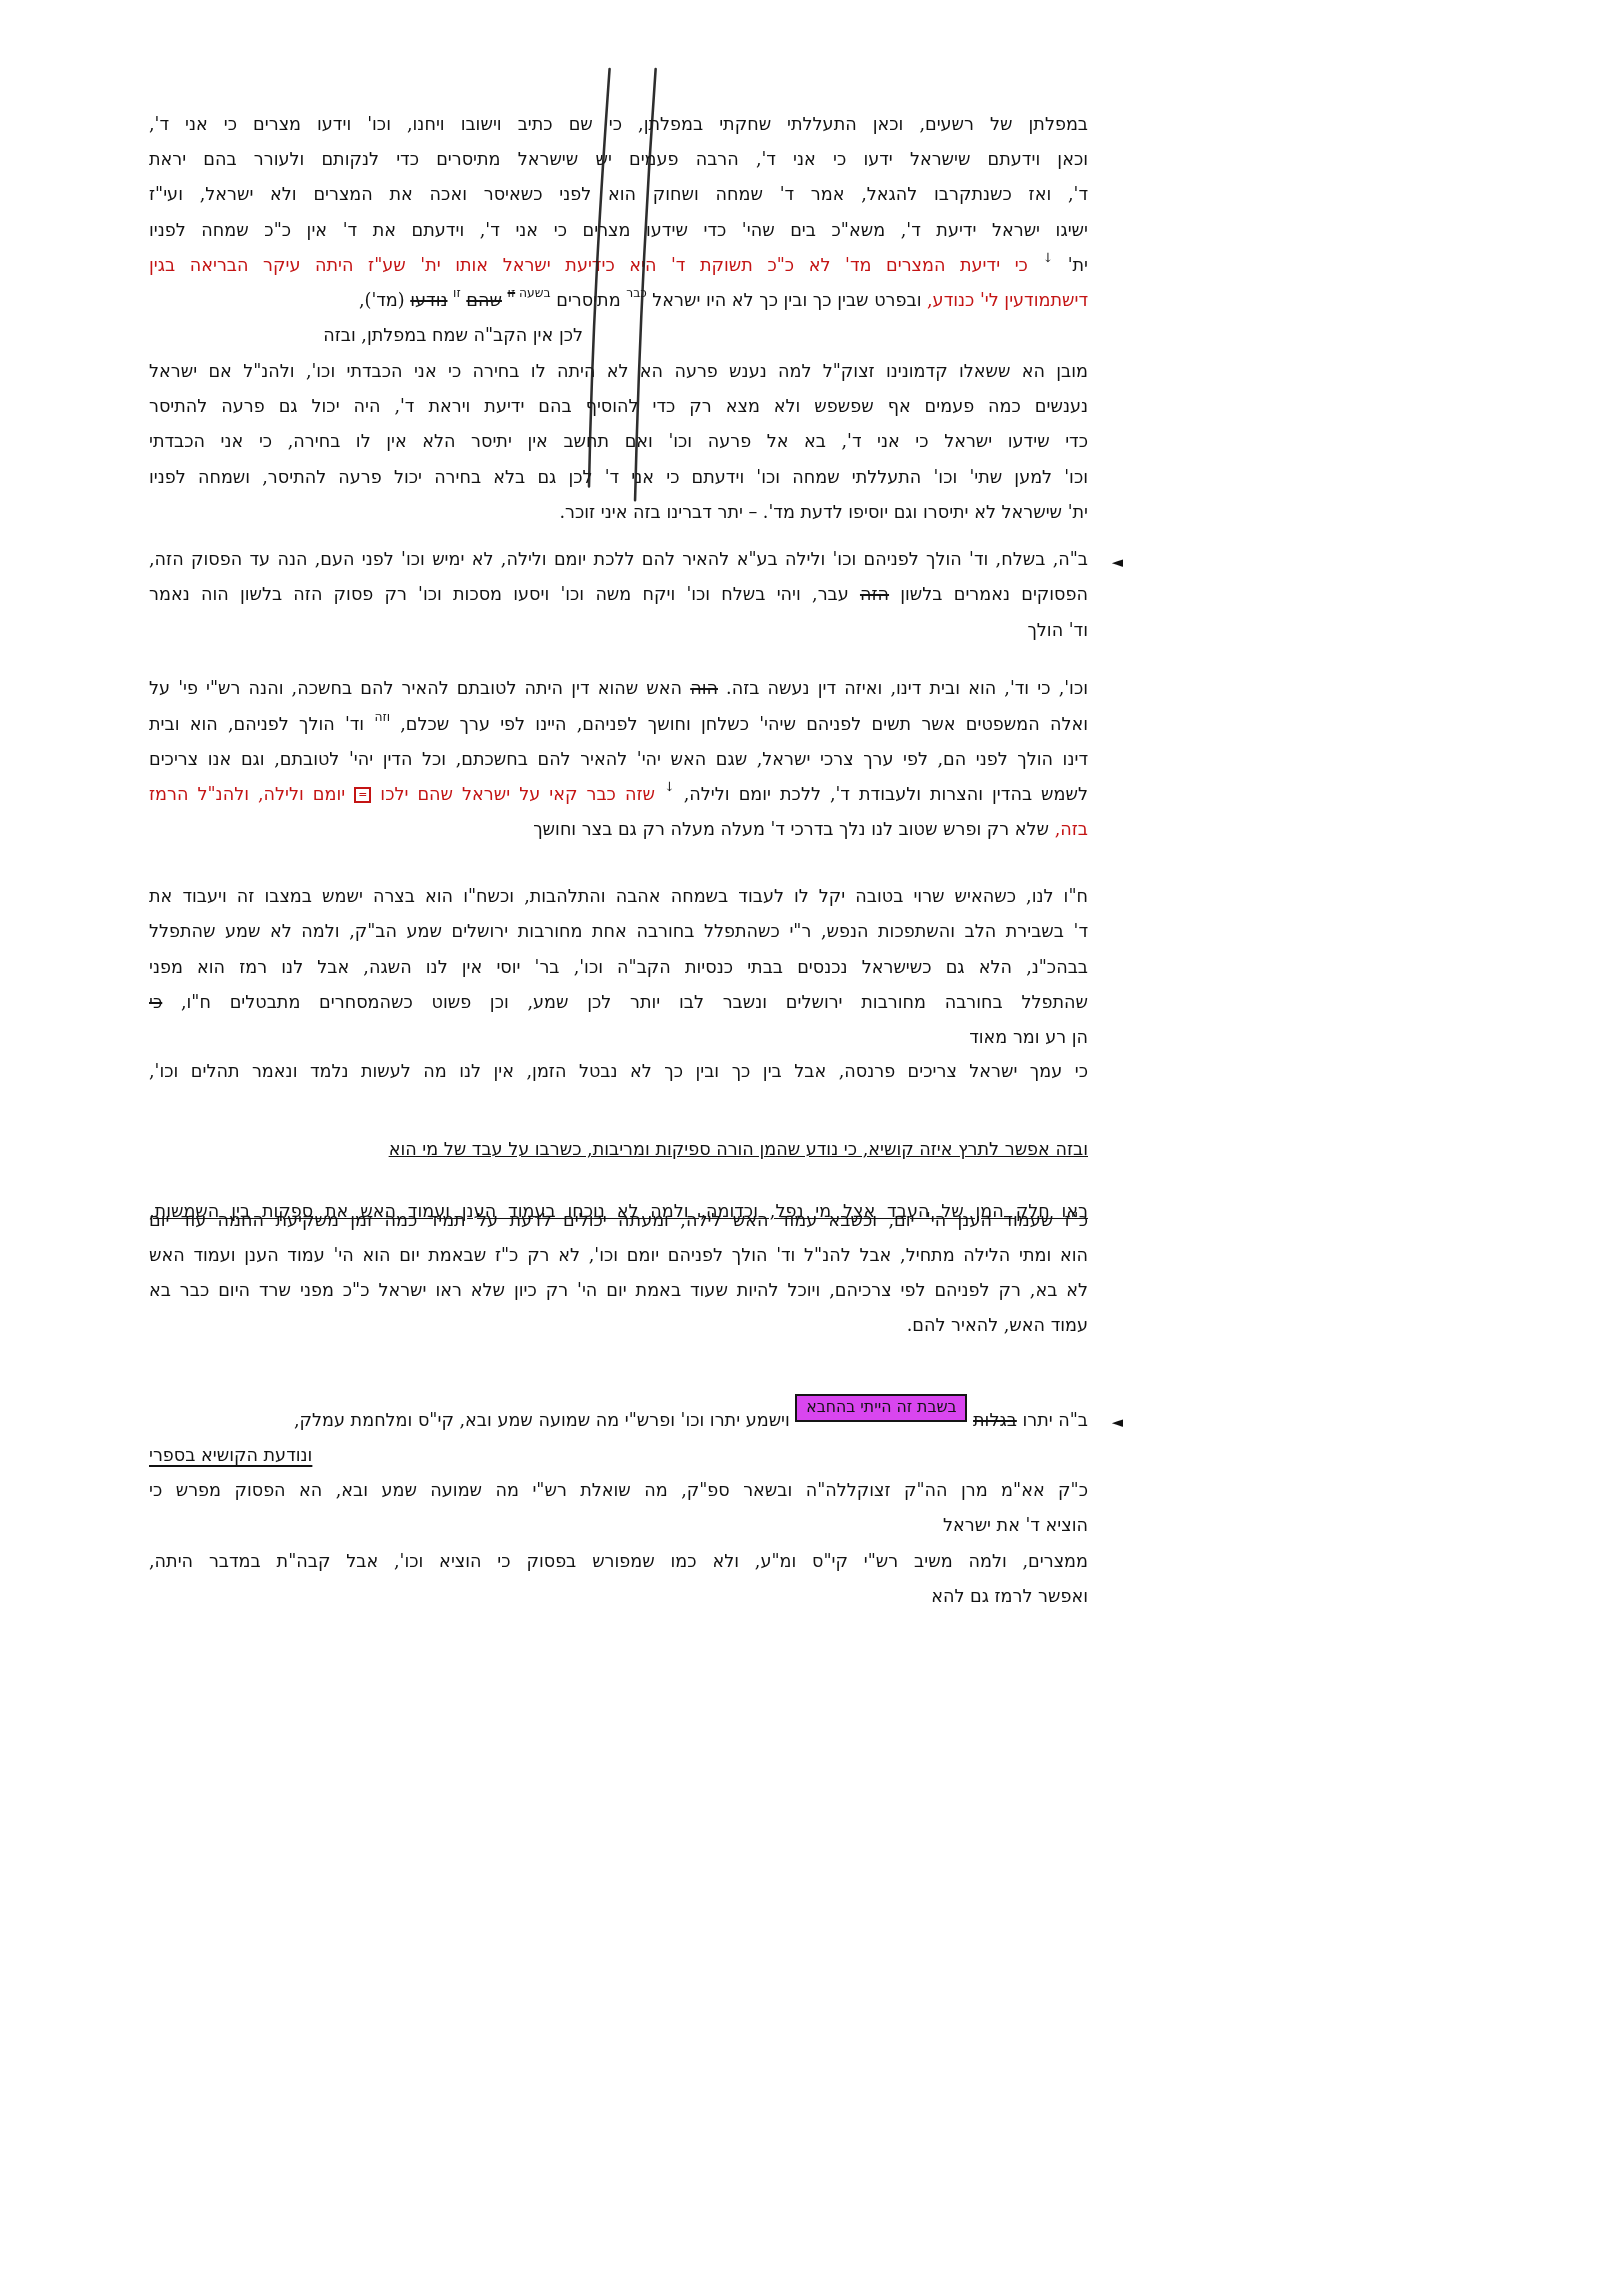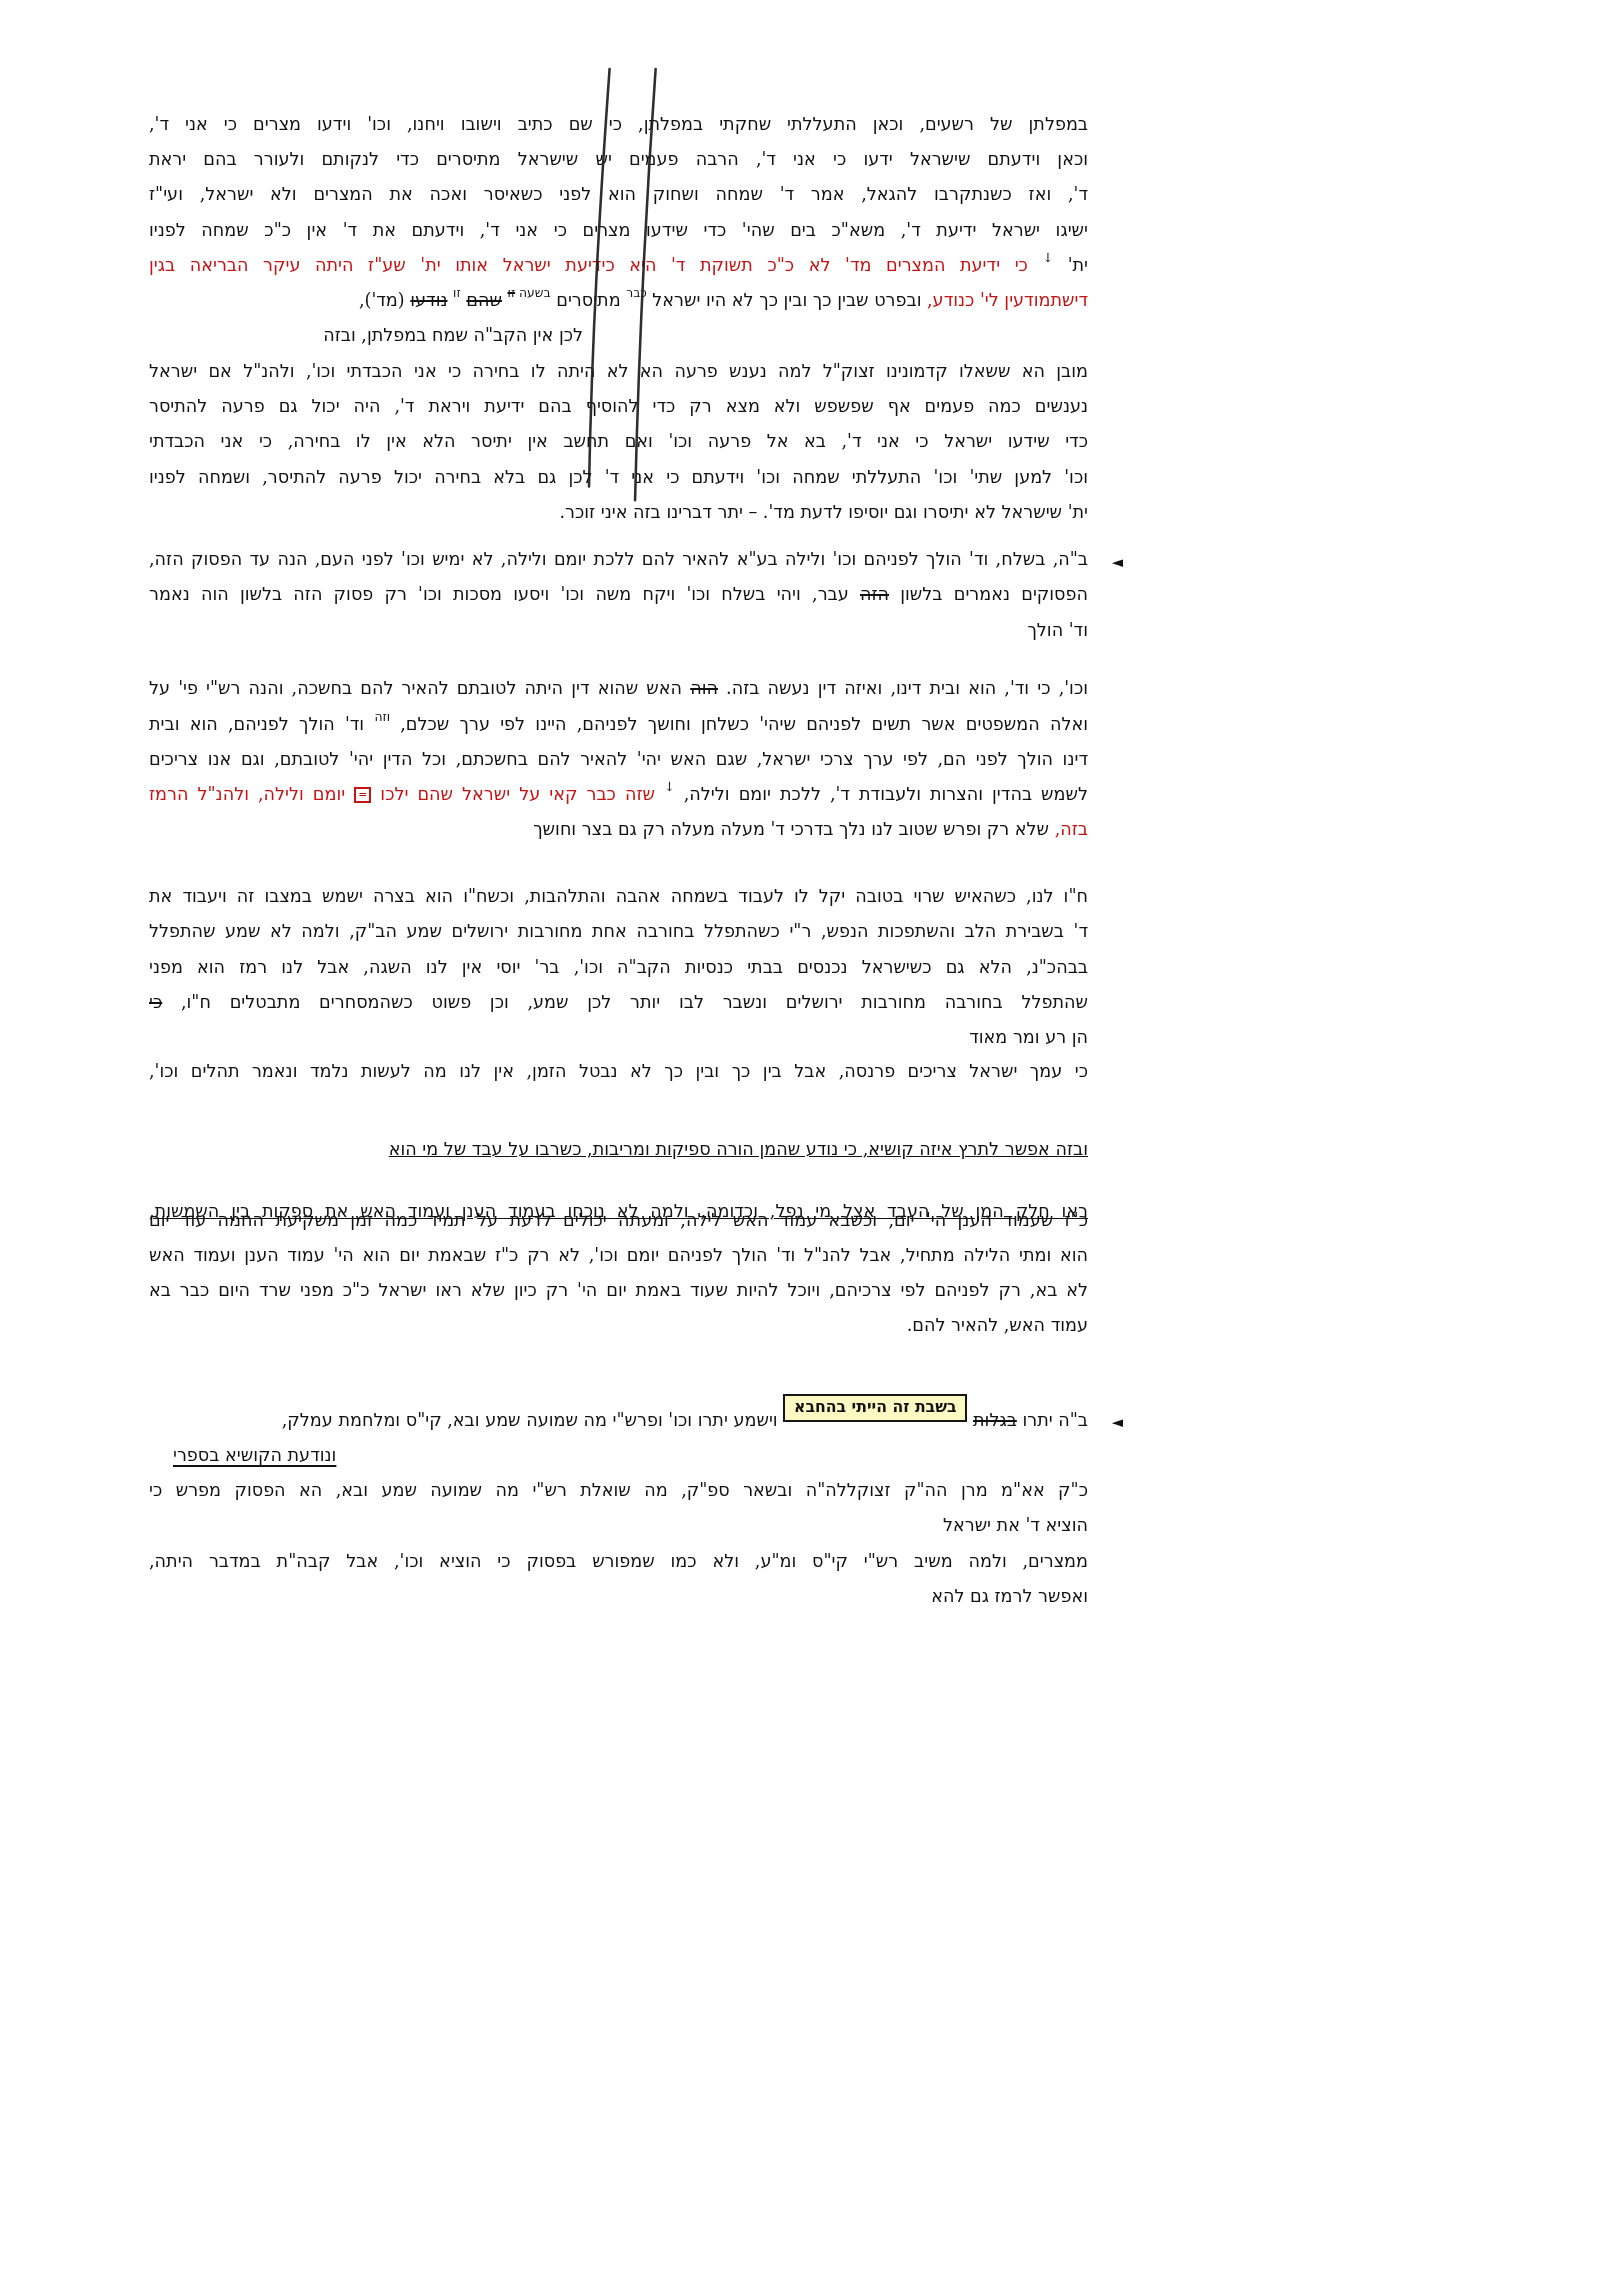--- a/index.html
+++ b/index.html
@@ -10,36 +10,36 @@
   .page{position:absolute;inset:0;background:#ffffff;}
   svg.pen{position:absolute;left:0;top:0;pointer-events:none;}
   svg.pen path{fill:none;stroke:#1c1c1c;stroke-width:2.6px;stroke-linecap:round;opacity:.92;}
   .textblock{
     position:absolute;left:149px;top:0;width:939px;height:2293px;
     direction:rtl;color:var(--ink,#121212);font-size:17.6px;
   }
   .line{position:absolute;right:0;left:0;height:35px;line-height:28px;}
   .al-j{text-align:justify;text-align-last:justify;}
   .al-r{text-align:right;}
-  .al-l{text-align:left;margin-left:24px;}
+  .al-l{text-align:left;}
   .al-ir{text-align:right;padding-right:505px;}
   .ul{text-decoration:underline;text-underline-offset:3.9px;text-decoration-thickness:1.5px;}
   .seg-n{}
   .seg-r{color:var(--red,#c41414);}
   .seg-st{text-decoration:line-through;text-decoration-thickness:2px;}
   .seg-sup,.seg-supst,.seg-ar{font-size:12.3px;position:relative;top:-8.8px;}
   .seg-supst{text-decoration:line-through;text-decoration-thickness:1.5px;}
   .seg-ar{font-size:12.7px;}
   .seg-bx{
     color:var(--red,#c41414);border:2px solid var(--red,#c41414);
     font-size:10.8px;line-height:11.8px;padding:0 2px;display:inline-block;position:relative;top:-2px;
   }
   .seg-fr{
     border:2.5px solid #151515;padding:2px 8.8px 3.9px;display:inline-block;position:relative;top:-13.7px;
-    font-size:15.7px;line-height:17.6px;background:#fef9c3;font-weight:bold;
+    font-size:15.7px;line-height:17.6px;background:#d946ef;
   }
   .marker{position:absolute;right:-35px;font-size:14.7px;color:#111;width:19.6px;}
 </style>
 </head>
 <body>
 
 <div class="page">
   <div class="textblock" id="textblock">
       <div class="line al-j" style="top: 110px;"><span class="seg-n">במפלתן של רשעים, וכאן התעללתי שחקתי במפלתן, כי שם כתיב וישובו ויחנו, וכו' וידעו מצרים כי אני ד',</span></div>
       <div class="line al-j" style="top: 145px;"><span class="seg-n">וכאן וידעתם שישראל ידעו כי אני ד', הרבה פעמים יש שישראל מתיסרים כדי לנקותם ולעורר בהם יראת</span></div>

